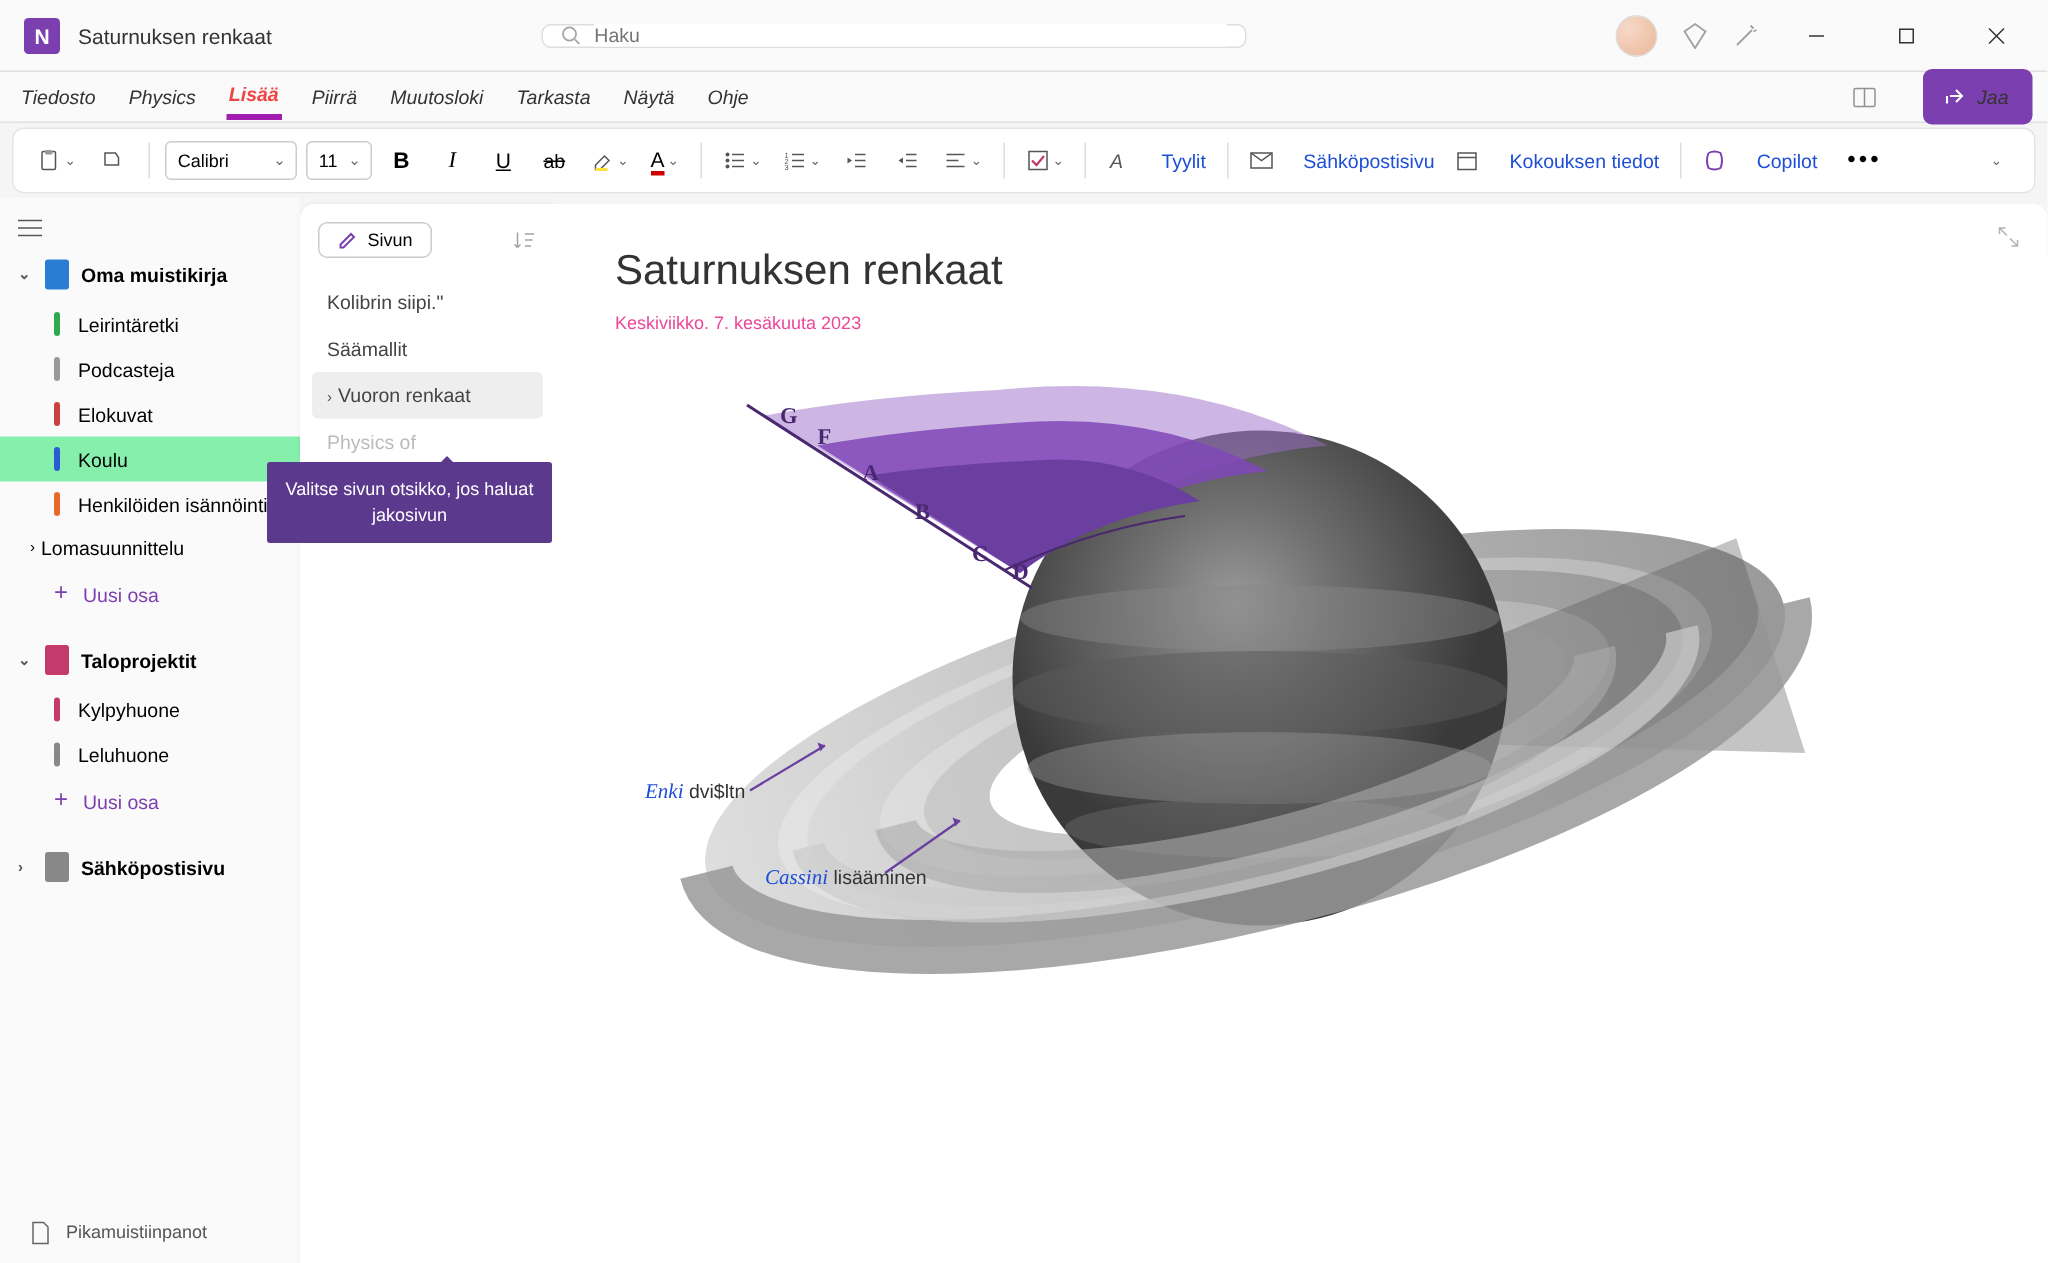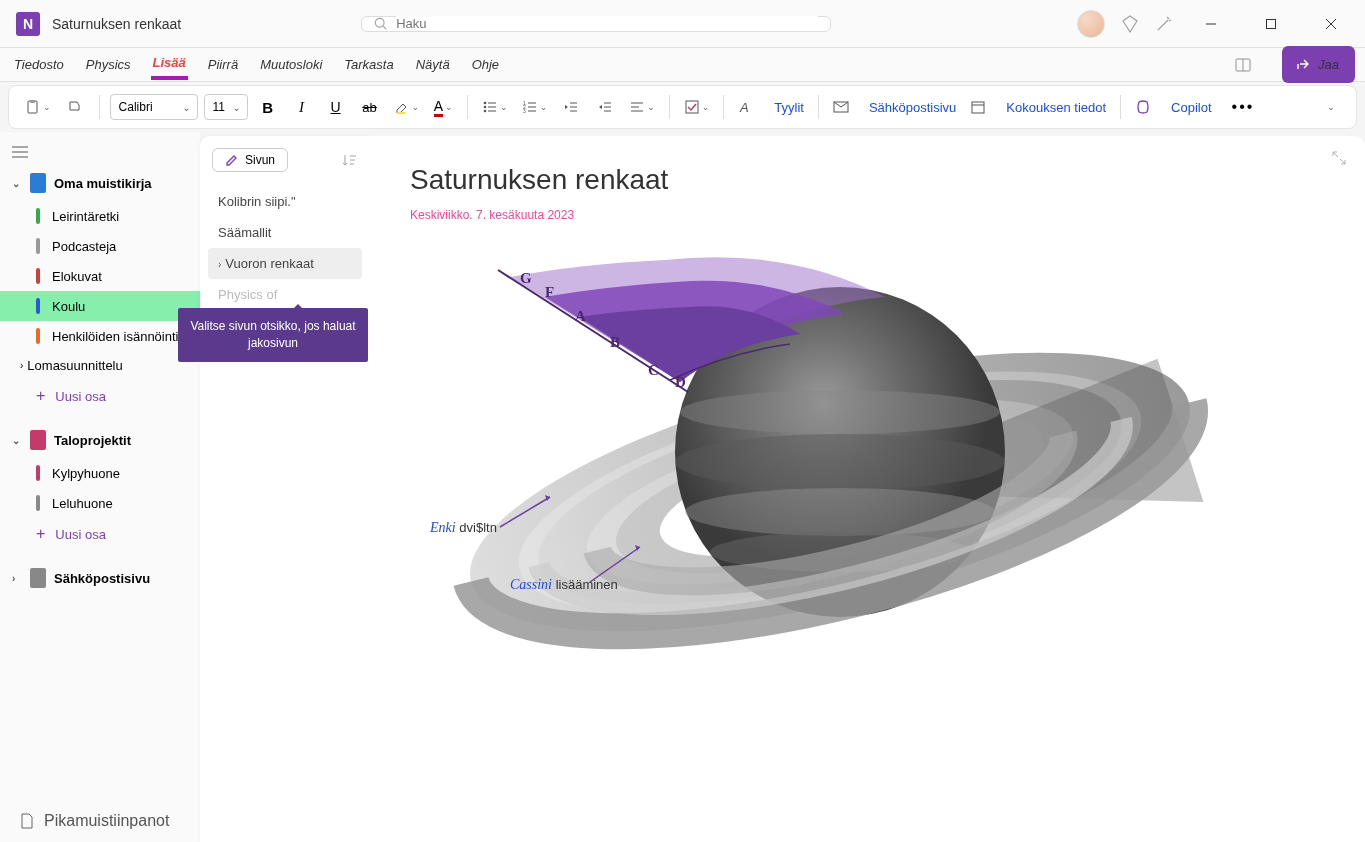--- a/index.html
+++ b/index.html
@@ -44,21 +44,21 @@
 .nav { width:200px; background:#fafafa; padding-top:10px; font-size:13px; overflow-y:auto; }
 .nav-ham { padding:4px 12px; cursor:pointer; }
 .nb-header { display:flex; align-items:center; padding:8px 12px; cursor:pointer; font-weight:600; }
 .nb-header .chev { width:12px; margin-right:6px; font-size:10px; color:#555; }
 .nb-icon { width:16px; height:20px; border-radius:2px; margin-right:8px; }
 .section-item { display:flex; align-items:center; padding:7px 12px 7px 36px; cursor:pointer; }
 .section-item.selected { background:#86efac; }
 .sec-tab { width:4px; height:16px; border-radius:2px; margin-right:12px; }
 .new-section { color:#7b3fb0; }
 .new-section .plus { color:#7b3fb0; font-size:16px; margin-right:10px; }
-.quick-notes { position:absolute; bottom:12px; left:20px; display:flex; align-items:center; font-size:16px; color:#555; gap:10px; cursor:pointer; }
+.quick-notes { position:absolute; bottom:12px; left:20px; display:flex; font-size:12px; color:#555; gap:10px; cursor:pointer; }
 
 
 .pages { width:170px; background:#fff; border-radius:10px 0 0 0; margin-top:4px; padding:12px 8px; font-size:13px; box-shadow:0 0 4px rgba(0,0,0,.05); }
 .pages-header { display:flex; align-items:center; margin-bottom:14px; padding:0 4px; }
 .add-page-btn { border:1px solid #ccc; border-radius:6px; padding:4px 12px; display:flex; align-items:center; gap:6px; cursor:pointer; font-size:12px; }
 .add-page-btn svg { color:#7b3fb0; }
 .sort-btn { margin-left:auto; cursor:pointer; opacity:.6; }
 .page-item { padding:8px 10px; cursor:pointer; color:#444; border-radius:4px; }
 .page-item.selected { background:#eee; font-weight:400; }
 .page-item .chev2 { font-size:10px; margin-right:4px; color:#555; }

